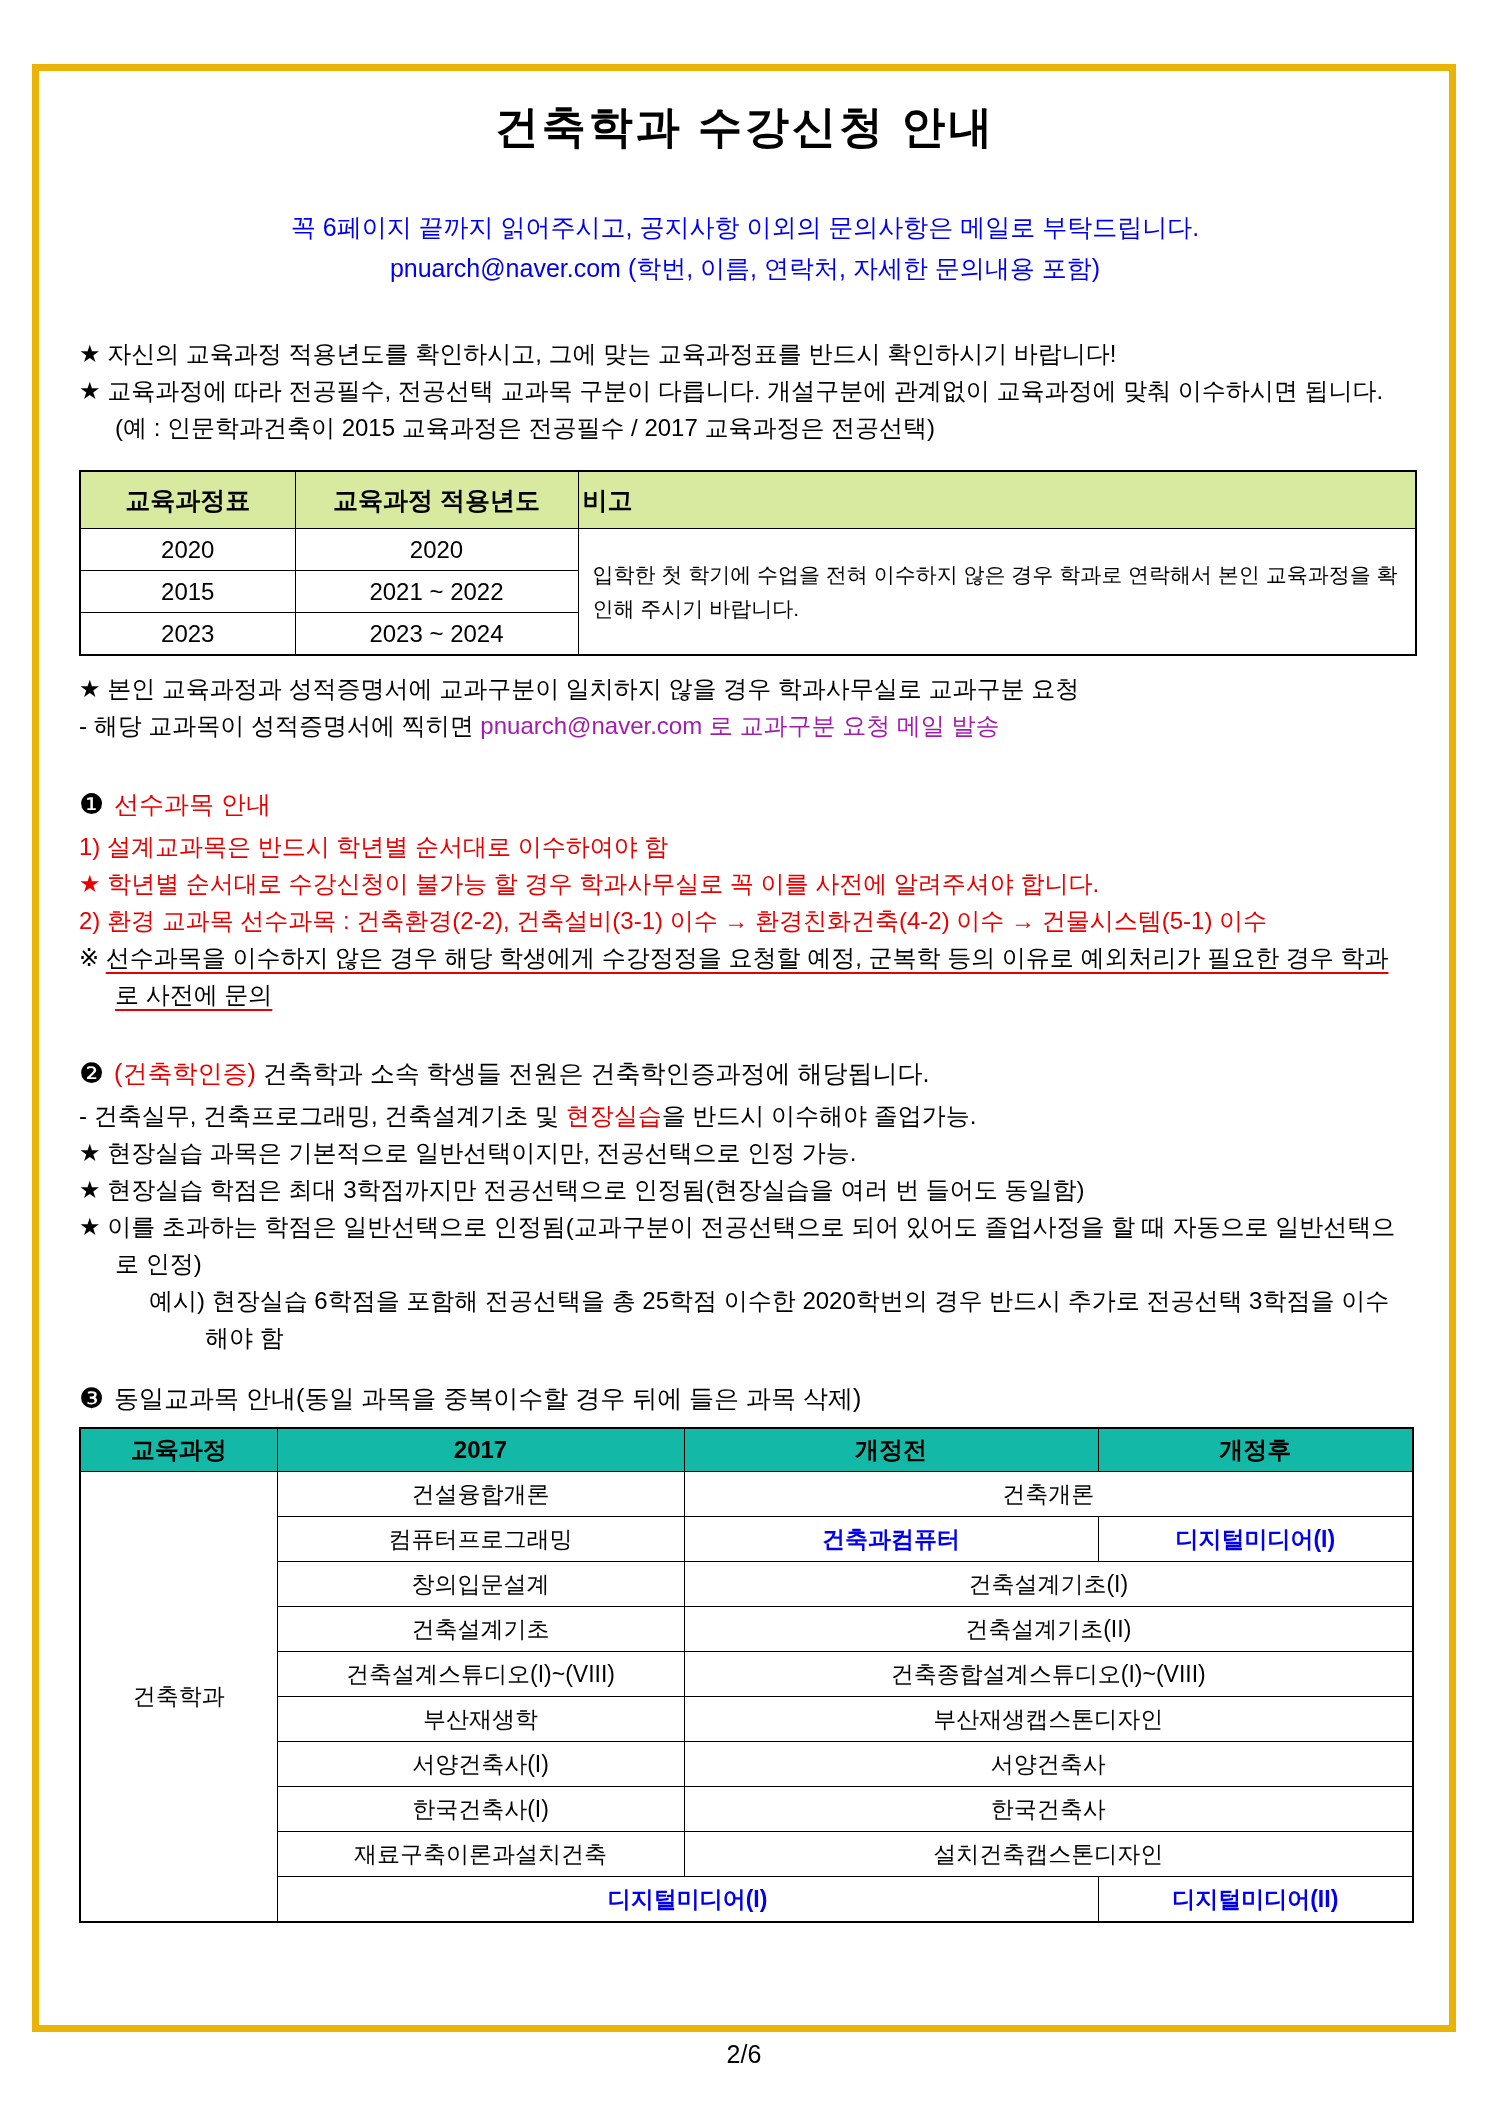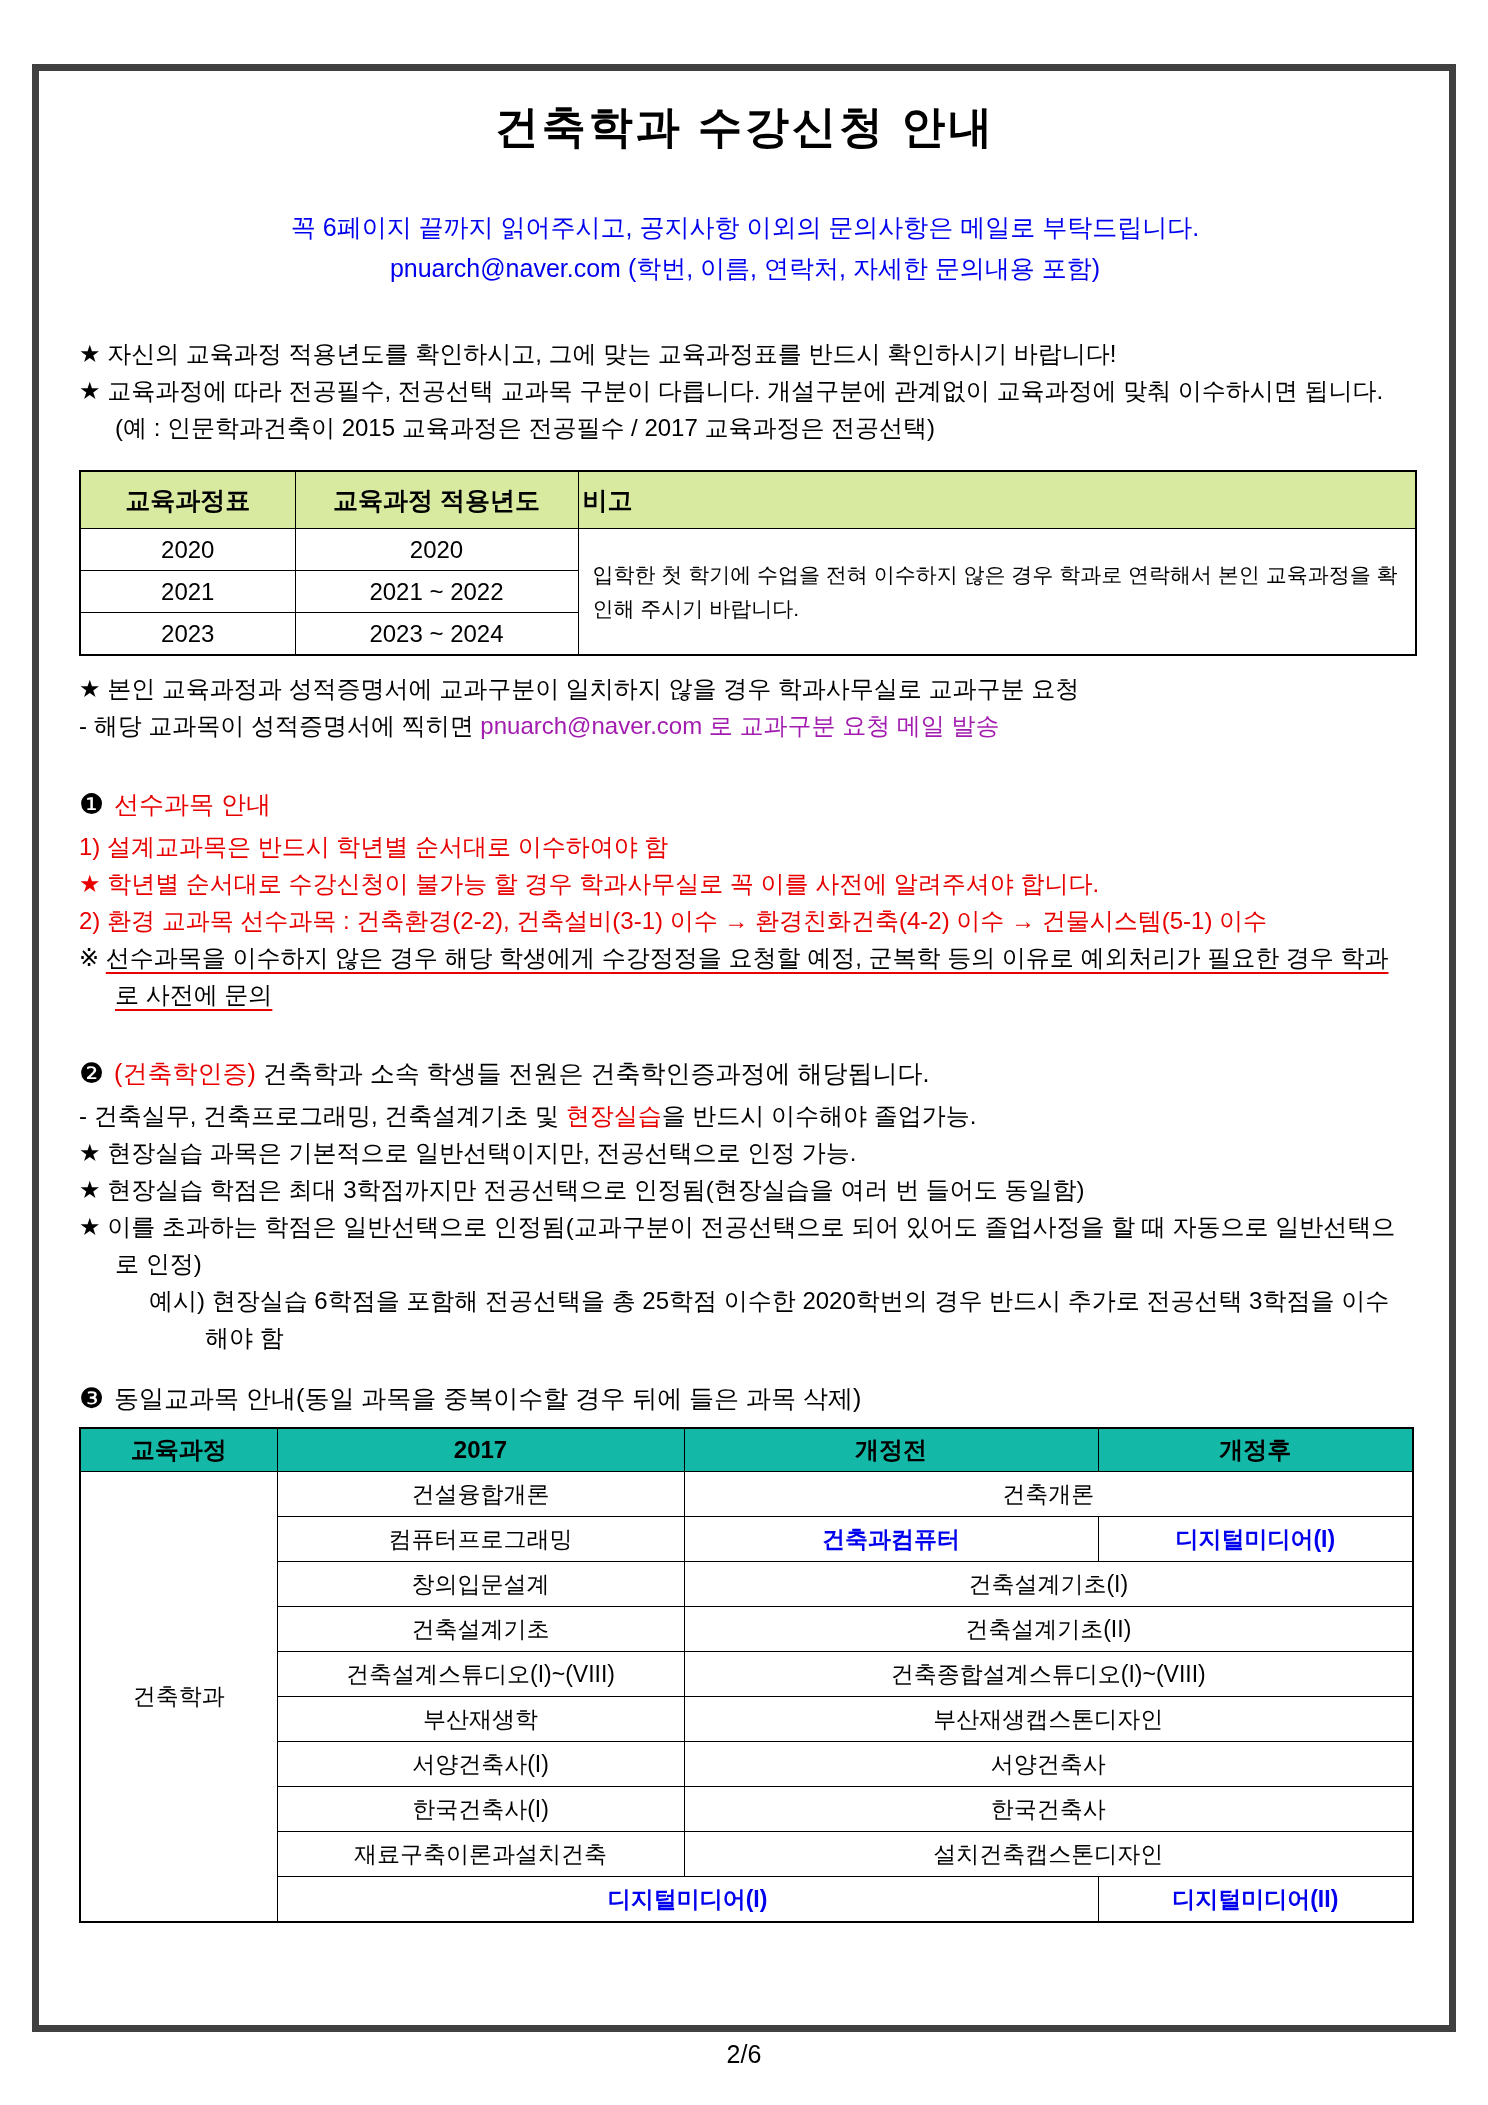--- a/index.html
+++ b/index.html
@@ -13,21 +13,21 @@
     position: relative;
     font-family: "Liberation Sans", "DejaVu Sans", sans-serif;
     color: #000000;
   }
   .page-frame {
     position: absolute;
     left: 32px;
     top: 64px;
     width: 1424px;
     height: 1968px;
-    border: 7px solid #404040;
+    border: 7px solid #eab308;
     box-sizing: border-box;
     padding: 28px 38px 0 40px;
     overflow: hidden;
   }
   .doc-title {
     margin: 0;
     text-align: center;
     font-size: 44px;
     line-height: 56px;
     font-weight: bold;
@@ -165,21 +165,21 @@
       <th>교육과정표</th>
       <th>교육과정 적용년도</th>
       <th class="left">비고</th>
     </tr>
     <tr>
       <td>2020</td>
       <td>2020</td>
       <td class="remark" rowspan="3">입학한 첫 학기에 수업을 전혀 이수하지 않은 경우 학과로 연락해서 본인 교육과정을 확인해 주시기 바랍니다.</td>
     </tr>
     <tr>
-      <td>2021</td>
+      <td>2015</td>
       <td>2021 ~ 2022</td>
     </tr>
     <tr>
       <td>2023</td>
       <td>2023 ~ 2024</td>
     </tr>
   </tbody>
     </table>
 
   <div class="after-list">

